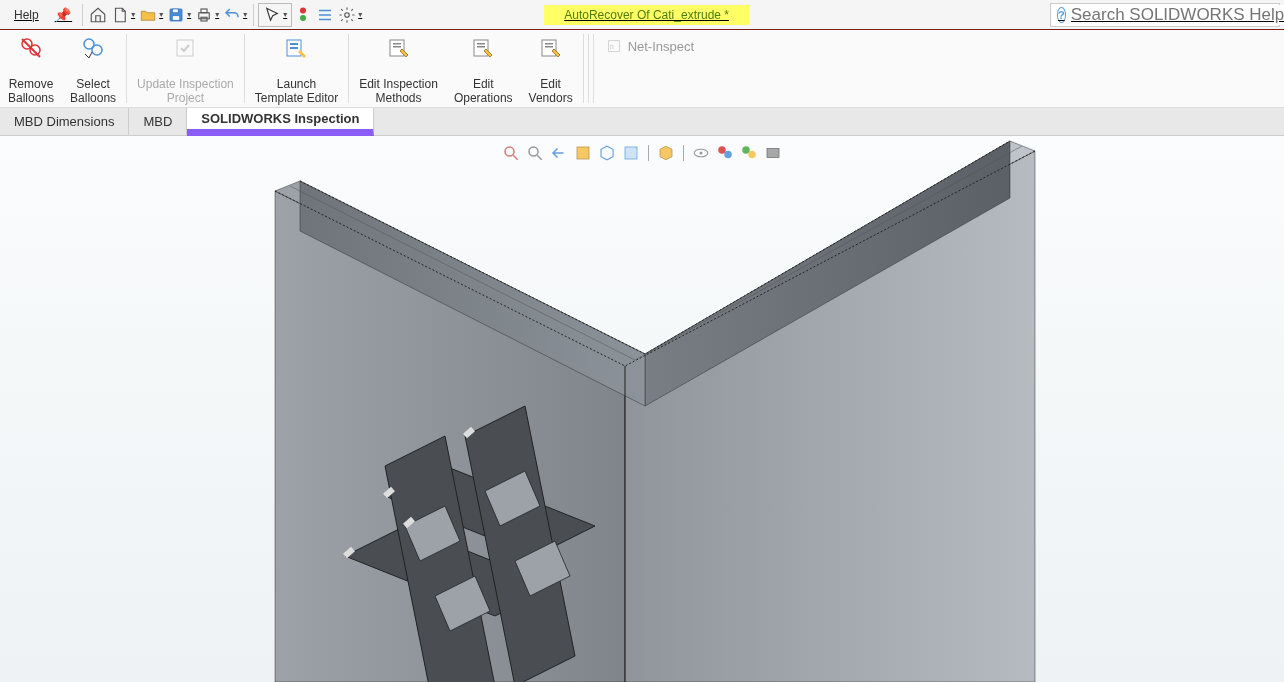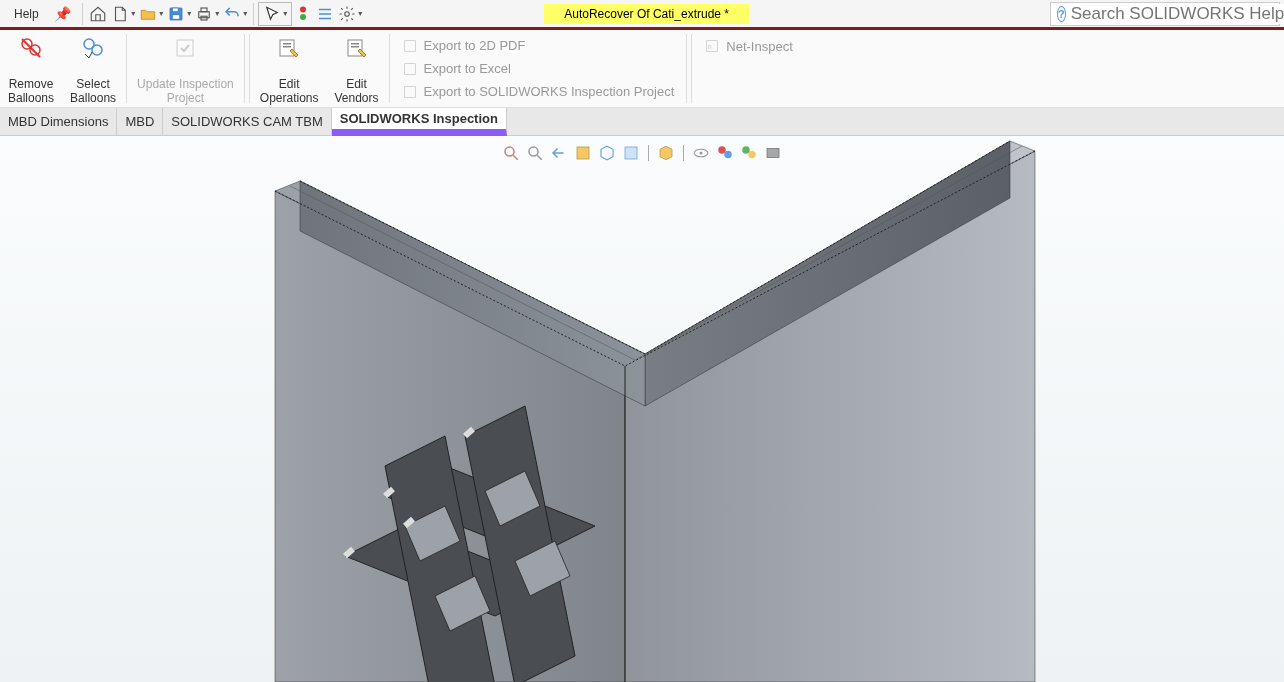--- a/index.html
+++ b/index.html
@@ -11,38 +11,39 @@
   background: #f0f0f0;
   overflow: hidden;
 }
 
 
 .menu-bar {
   height: 30px;
   display: flex;
   align-items: center;
   background: #f5f5f5;
-  border-bottom: 3px solid #7f1d1d;
+  border-bottom: 1px solid #7f1d1d;
   padding: 0 4px;
+  text-decoration: underline;
 }
 .menu-bar .help-label { padding: 0 10px; color: #333; cursor: pointer; }
 .menu-bar .pin-icon { padding: 0 6px; color: #4a90d9; font-size: 14px; cursor: pointer; }
 .menu-bar .sep { width: 1px; height: 22px; background: #ccc; margin: 0 4px; }
 .toolbar-btn {
   display: inline-flex; align-items: center; justify-content: center;
   height: 24px; min-width: 20px; padding: 0 2px;
   cursor: pointer; color: #333;
 }
 .toolbar-btn svg { width: 18px; height: 18px; }
 .dropdown-arrow { font-size: 8px; color: #555; margin-left: 2px; }
 
 .title-highlight {
   background: #ffff66;
   padding: 3px 20px;
-  color: #000000;
+  color: #4d7c0f;
   margin-left: 180px;
 }
 
 .search-box {
   margin-left: auto;
   display: flex;
   align-items: center;
   border: 1px solid #ccc;
   padding: 2px 6px;
   background: #fff;
@@ -92,21 +93,21 @@
 .export-row svg { width: 16px; height: 16px; opacity: 0.5; }
 
 
 .tabs-row {
   display: flex;
   background: #e8e8e8;
   height: 28px;
   border-bottom: 1px solid #ccc;
 }
 .tab {
-  padding: 5px 8px;
+  padding: 5px 14px;
   border-right: 1px solid #ccc;
   color: #333;
   cursor: pointer;
   font-size: 13px;
   display: flex; align-items: center;
 }
 .tab.active {
   background: #fff;
   font-weight: bold;
   border-bottom: 7px solid #8b5cf6;
@@ -258,85 +259,88 @@
     <div class="icon-wrap">
         <svg viewBox="0 0 24 24" opacity="0.4">
           <rect x="4" y="4" width="16" height="16" fill="none" stroke="#888"></rect>
           <path d="M8 12l3 3 5-6" stroke="#888" fill="none" stroke-width="2"></path>
         </svg>
       </div>
     <div class="lbl" style="white-space:pre-line">Update Inspection
 Project</div>
   </div>
   <div class="ribbon-sep"></div>
+  <div class="ribbon-item">
+    <div class="icon-wrap">
+        <svg viewBox="0 0 24 24">
+          <rect x="3" y="4" width="14" height="16" fill="#fff" stroke="#4a90d9"></rect>
+          <rect x="6" y="7" width="8" height="2" fill="#4a90d9"></rect>
+          <rect x="6" y="11" width="8" height="2" fill="#4a90d9"></rect>
+          <path d="M16 14l6 6-2 2-6-6z" fill="#f5c04a"></path>
+        </svg>
+      </div>
+    <div class="lbl" style="white-space:pre-line">Launch
+Template Editor</div>
+  </div>
   <div class="ribbon-sep"></div>
   <div class="ribbon-item">
     <div class="icon-wrap">
         <svg viewBox="0 0 24 24">
           <rect x="3" y="4" width="14" height="16" fill="#fff" stroke="#888"></rect>
           <rect x="6" y="7" width="8" height="1.5" fill="#888"></rect>
           <rect x="6" y="10" width="8" height="1.5" fill="#888"></rect>
           <path d="M15 13l6 6-2 2-6-6z" fill="#f5c04a" stroke="#aa8030"></path>
         </svg>
       </div>
-    <div class="lbl" style="white-space:pre-line">Edit
-Operations</div>
+    <div class="lbl" style="white-space:pre-line">Edit Inspection
+Methods</div>
   </div>
   <div class="ribbon-item">
     <div class="icon-wrap">
         <svg viewBox="0 0 24 24">
           <rect x="3" y="4" width="14" height="16" fill="#fff" stroke="#888"></rect>
           <rect x="6" y="7" width="8" height="1.5" fill="#888"></rect>
           <rect x="6" y="10" width="8" height="1.5" fill="#888"></rect>
           <path d="M15 13l6 6-2 2-6-6z" fill="#f5c04a" stroke="#aa8030"></path>
         </svg>
       </div>
     <div class="lbl" style="white-space:pre-line">Edit
+Operations</div>
+  </div>
+  <div class="ribbon-item">
+    <div class="icon-wrap">
+        <svg viewBox="0 0 24 24">
+          <rect x="3" y="4" width="14" height="16" fill="#fff" stroke="#888"></rect>
+          <rect x="6" y="7" width="8" height="1.5" fill="#888"></rect>
+          <rect x="6" y="10" width="8" height="1.5" fill="#888"></rect>
+          <path d="M15 13l6 6-2 2-6-6z" fill="#f5c04a" stroke="#aa8030"></path>
+        </svg>
+      </div>
+    <div class="lbl" style="white-space:pre-line">Edit
 Vendors</div>
   </div>
   <div class="ribbon-sep"></div>
-  <div class="export-col">
-    <div class="export-row">
-      <svg viewBox="0 0 24 24">
-          <rect x="4" y="4" width="16" height="16" fill="none" stroke="#888"></rect>
-        </svg>
-      <span>Export to 2D PDF</span>
-    </div>
-    <div class="export-row">
-      <svg viewBox="0 0 24 24">
-          <rect x="4" y="4" width="16" height="16" fill="none" stroke="#888"></rect>
-        </svg>
-      <span>Export to Excel</span>
-    </div>
-    <div class="export-row">
-      <svg viewBox="0 0 24 24">
-          <rect x="4" y="4" width="16" height="16" fill="none" stroke="#888"></rect>
-        </svg>
-      <span>Export to SOLIDWORKS Inspection Project</span>
-    </div>
-  </div>
   <div class="ribbon-sep"></div>
   <div class="ribbon-sep"></div>
   <div class="export-col">
     <div class="export-row">
       <svg viewBox="0 0 24 24">
           <rect x="4" y="4" width="16" height="16" fill="none" stroke="#888"></rect>
           <text x="6" y="17" font-size="10" fill="#888">n</text>
         </svg>
       <span>Net-Inspect</span>
     </div>
     <div style="height:18px"></div>
     <div style="height:18px"></div>
   </div>
 </div>
 
 <div class="tabs-row">
   <div class="tab">MBD Dimensions</div>
   <div class="tab">MBD</div>
-  <div class="tab">SOLIDWORKS CAM TBM</div>
   <div class="tab active">SOLIDWORKS Inspection</div>
 </div>
 
 <div class="viewport">
 
   <svg class="model-svg" viewBox="0 0 1284 546">
     <defs>
       <linearGradient id="topWallL" x1="0" y1="0" x2="1" y2="1">
         <stop offset="0" stop-color="#9aa0a6"></stop>
           <stop offset="1" stop-color="#b8bec4"></stop>

